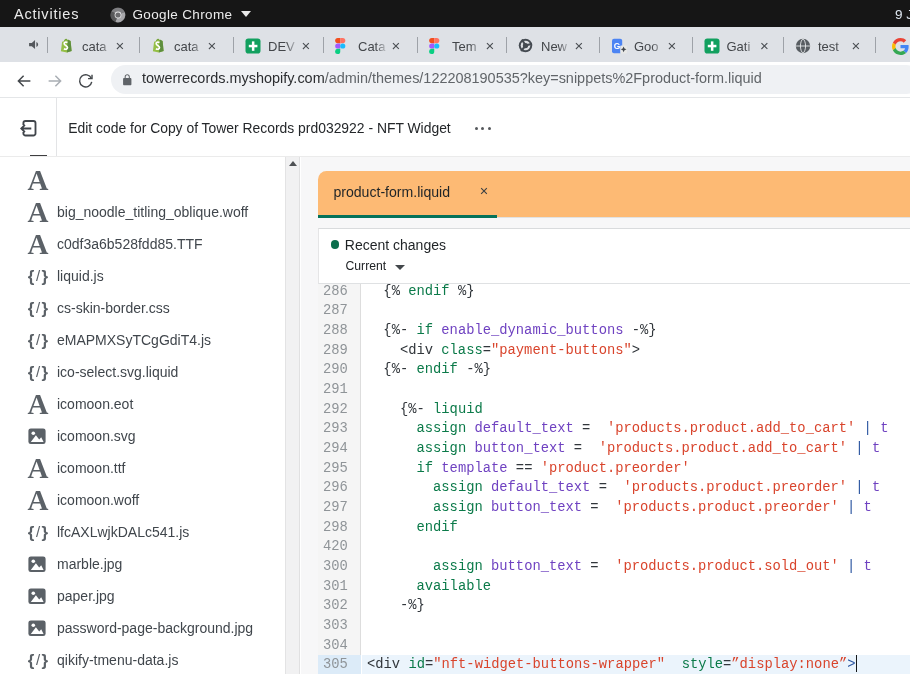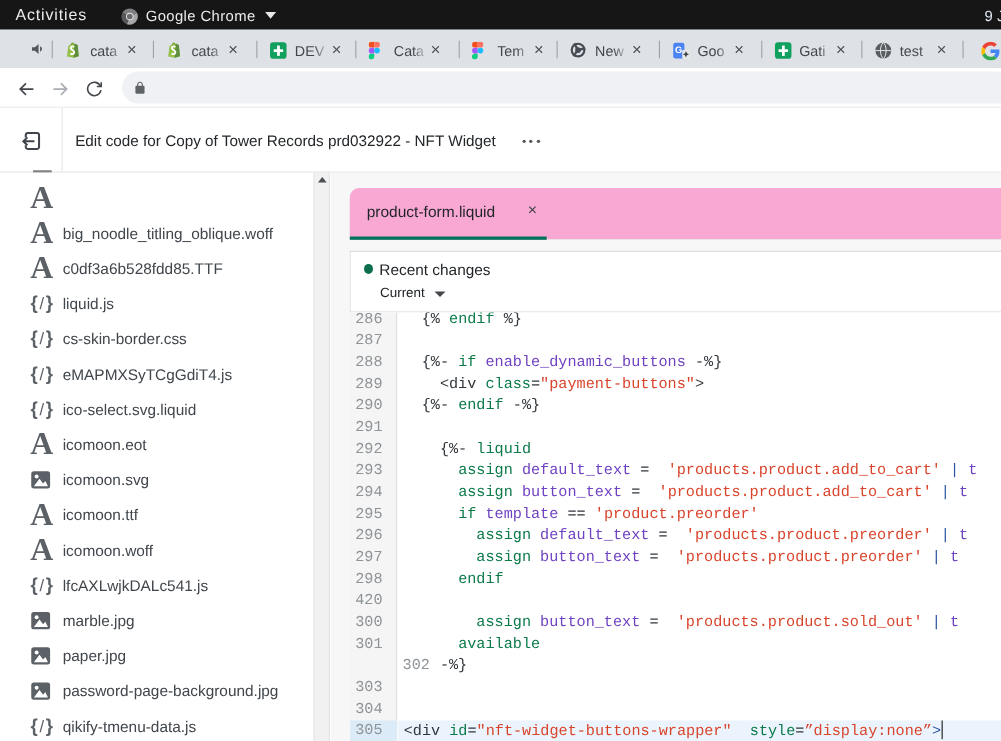--- a/index.html
+++ b/index.html
@@ -21,21 +21,21 @@
 .fi{position:absolute;color:#5b6167}
 .fa{left:26px;width:24px;text-align:center;font-family:"Liberation Serif",serif;font-weight:bold;font-size:29px;line-height:27px}
 .fj{left:25.5px;width:25px;text-align:center;font-size:17px;line-height:21px;font-weight:bold}
 .fj b{font-weight:bold;letter-spacing:0}
 .fj u{text-decoration:none;font-weight:normal;font-size:15px;padding:0 1.5px;vertical-align:0.5px}
 .fn{position:absolute;left:57px;font-size:14px;color:#40464c;line-height:19px}
 #peek{position:absolute;left:30px;top:155.4px;width:16.5px;height:1.7px;background:#3e3e40}
 #sscroll{position:absolute;left:285px;top:157px;width:15px;height:517px;background:#f1f1f2;border-left:1px solid #e3e3e4;border-right:1px solid #e0e0e1}
 #sscroll .up{position:absolute;left:3.1px;top:4px;width:0;height:0;border-left:4.3px solid transparent;border-right:4.3px solid transparent;border-bottom:5.8px solid #4e5154}
 #rbg{position:absolute;left:301px;top:156.5px;width:609px;height:517.5px;background:#f7f7f8}
-#tabcard{position:absolute;left:317.7px;top:171.3px;width:592.3px;height:47px;background:#f9a8d4;border-radius:8.5px 0 0 0;border-bottom:1px solid #e2e2e2}
+#tabcard{position:absolute;left:317.7px;top:171.3px;width:592.3px;height:47px;background:#fdba74;border-radius:8.5px 0 0 0;border-bottom:1px solid #e2e2e2}
 #tabcard .lbl{position:absolute;left:15.7px;top:12.6px;font-size:14.1px;color:#1f2427}
 #tabcard .x{position:absolute;left:162px;top:11.5px;font-size:14.5px;color:#3b4044}
 #greenline{position:absolute;left:318.3px;top:214.7px;width:178.7px;height:3.5px;background:#04725a}
 #reccard{position:absolute;left:318px;top:228px;width:592px;height:56.3px;background:#fff;border-top:1px solid #d9dbdd;border-bottom:1px solid #dfe1e3;border-left:1px solid #e5e5e6}
 #reccard .dot{position:absolute;left:11.6px;top:10.9px;width:8.8px;height:8.8px;border-radius:50%;background:#0b6e4c}
 #reccard .rc{position:absolute;left:25.8px;top:8.9px;font-size:14px;line-height:14px;color:#1f2326}
 #reccard .cur{position:absolute;left:26.5px;top:31.3px;font-size:12.2px;line-height:12.2px;color:#202326}
 #reccard .tri{position:absolute;left:75.8px;top:35.5px;width:0;height:0;border-left:5.2px solid transparent;border-right:5.2px solid transparent;border-top:5.4px solid #43474b}
 #codecard{position:absolute;left:318px;top:284.3px;width:592px;height:389.7px;background:#fff;overflow:hidden}
 #gutter{position:absolute;left:0;top:0;width:43.3px;height:390px;background:#f5f5f5;border-right:1px solid #ddd}
@@ -167,20 +167,21 @@
     <path d="M3.5 12 H19.5 M12.5 5 L19.5 12 L12.5 19"></path>
   </svg>
 <svg class="abs" style="left:77px;top:71.5px" width="17" height="17" viewBox="0 0 24 24" fill="none" stroke="#43474b" stroke-width="2">
     <path d="M20.2 9 A8.6 8.6 0 1 0 20.8 14"></path>
     <path d="M21.2 3.8 V9.4 H15.6"></path>
   </svg>
 <div id="omni">
  <svg class="lock" width="12.5" height="14" viewBox="0 0 24 24" fill="#5f6368">
       <path d="M18 8h-1V6c0-2.76-2.24-5-5-5S7 3.24 7 6v2H6c-1.1 0-2 .9-2 2v10c0 1.1.9 2 2 2h12c1.1 0 2-.9 2-2V10c0-1.1-.9-2-2-2zM9 6c0-1.66 1.34-3 3-3s3 1.34 3 3v2H9V6z"></path>
     </svg>
+ <span class="url"><b>towerrecords.myshopify.com</b>/admin/themes/122208190535?key=snippets%2Fproduct-form.liquid</span>
 </div>
 
 <div id="shead">
     <div class="vsep"></div>
   </div>
 <svg class="abs" style="left:20px;top:118.5px" width="18" height="18.5" viewBox="0 0 18 18.5" fill="none" stroke="#40454b" stroke-width="1.85">
     <path d="M3.4 6.1 V4.1 a2.1 2.1 0 0 1 2.1-2.1 H13.4 a2.1 2.1 0 0 1 2.1 2.1 V14.4 a2.1 2.1 0 0 1-2.1 2.1 H5.5 a2.1 2.1 0 0 1-2.1-2.1 V13"></path>
     <path d="M11.3 9.5 H1.3 M4.9 5.9 L1.2 9.5 L4.9 13.1"></path>
   </svg>
 <div class="abs" style="left:68.3px;top:121.6px;font-size:13.9px;line-height:13px;color:#24272a">Edit code for Copy of Tower Records prd032922 - NFT Widget</div>
@@ -267,21 +268,21 @@
 <div class="gn" style="top:115.36px;">292</div>
 <div class="gn" style="top:135.02px;">293</div>
 <div class="gn" style="top:154.68px;">294</div>
 <div class="gn" style="top:174.34px;">295</div>
 <div class="gn" style="top:194.00px;">296</div>
 <div class="gn" style="top:213.66px;">297</div>
 <div class="gn" style="top:233.32px;">298</div>
 <div class="gn" style="top:252.98px;">420</div>
 <div class="gn" style="top:272.64px;">300</div>
 <div class="gn" style="top:292.30px;">301</div>
-<div class="gn" style="top:311.96px;margin-left:43px;">302</div>
+<div class="gn" style="top:311.96px;">302</div>
 <div class="gn" style="top:331.62px;">303</div>
 <div class="gn" style="top:351.28px;">304</div>
 <div class="gn" style="top:370.94px;background:#dcebf8;">305</div>
 <div class="cl" style="top:-2.60px"><i class="p">  {% </i><i class="k">endif</i><i class="p"> %}</i></div>
 <div class="cl" style="top:17.06px"></div>
 <div class="cl" style="top:36.72px"><i class="p">  {%- </i><i class="k">if</i><i class="p"> </i><i class="v">enable_dynamic_buttons</i><i class="p"> -%}</i></div>
 <div class="cl" style="top:56.38px"><i class="p">    &lt;div </i><i class="a">class</i><i class="p">=</i><i class="s">"payment-buttons"</i><i class="p">&gt;</i></div>
 <div class="cl" style="top:76.04px"><i class="p">  {%- </i><i class="k">endif</i><i class="p"> -%}</i></div>
 <div class="cl" style="top:95.70px"></div>
 <div class="cl" style="top:115.36px"><i class="p">    {%- </i><i class="k">liquid</i></div>

